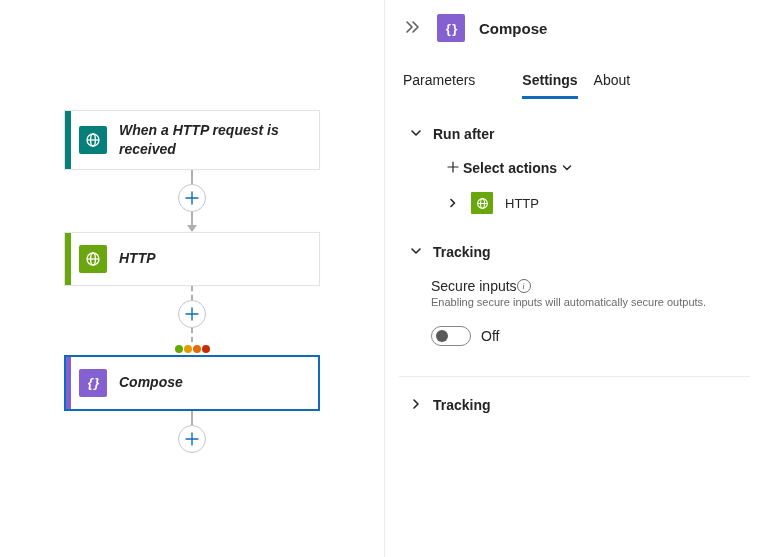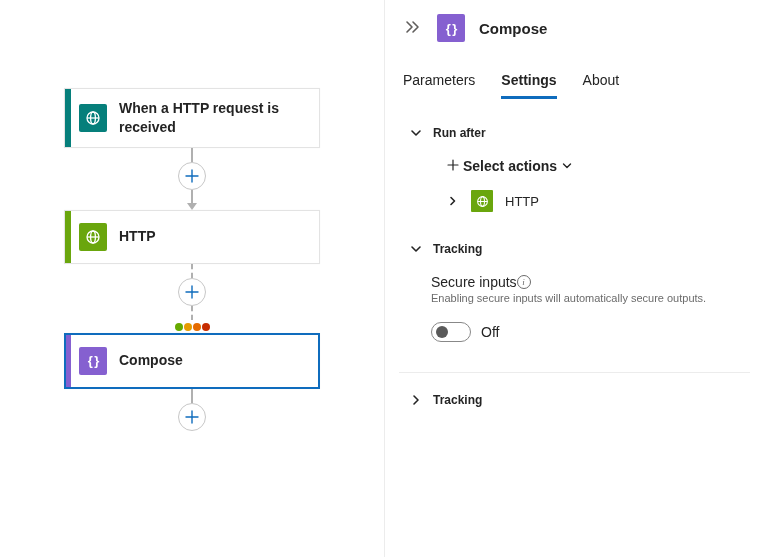--- a/index.html
+++ b/index.html
@@ -26,21 +26,22 @@
   }
   .app {
     display: flex;
     width: 766px; height: 557px;
   }
 
   
   .canvas {
     flex: 0 0 384px;
     position: relative;
-    padding-top: 88px;
+    padding-top: 110px;
+    font-style: italic;
   }
   .flow {
     display: flex;
     flex-direction: column;
     align-items: center;
     gap: 0;
   }
   .node {
     width: 256px;
     border: 1px solid var(--node-border);
@@ -142,43 +143,44 @@
   .panel-icon {
     width: 28px; height: 28px; border-radius: 2px;
     background: var(--purple);
     display:flex; align-items:center; justify-content:center;
     color:#fff;
   }
   .panel-title {
     font-size: 15px; font-weight: 600;
   }
   .tabs {
-    display:flex; gap:26px;
+    display:flex; gap:16px;
     border-bottom: 1px solid transparent;
     margin-bottom: 26px;
   }
   .tab {
     font-size: 14px;
     padding-bottom: 8px;
     cursor:pointer;
     color: var(--text);
   }
   .tab.active {
     font-weight:700;
     border-bottom: 3px solid var(--blue-sel);
     color: var(--text);
+    margin-left: 31px;
   }
 
   .section {
     margin-bottom: 30px;
   }
   .section-header {
-    display:flex; align-items:center; gap:10px;
+    display:flex; align-items:flex-start; gap:10px;
     cursor:pointer;
-    font-size:12px; font-weight:600;
+    font-size:14px; font-weight:600;
     margin-bottom: 18px;
     padding-left:6px;
   }
   .chev { color:#242424; display:inline-flex; }
 
   .sel-actions {
     display:flex; align-items:center; gap:4px;
     font-size:14px; font-weight:600;
     margin-left: 44px;
     margin-bottom: 16px;

